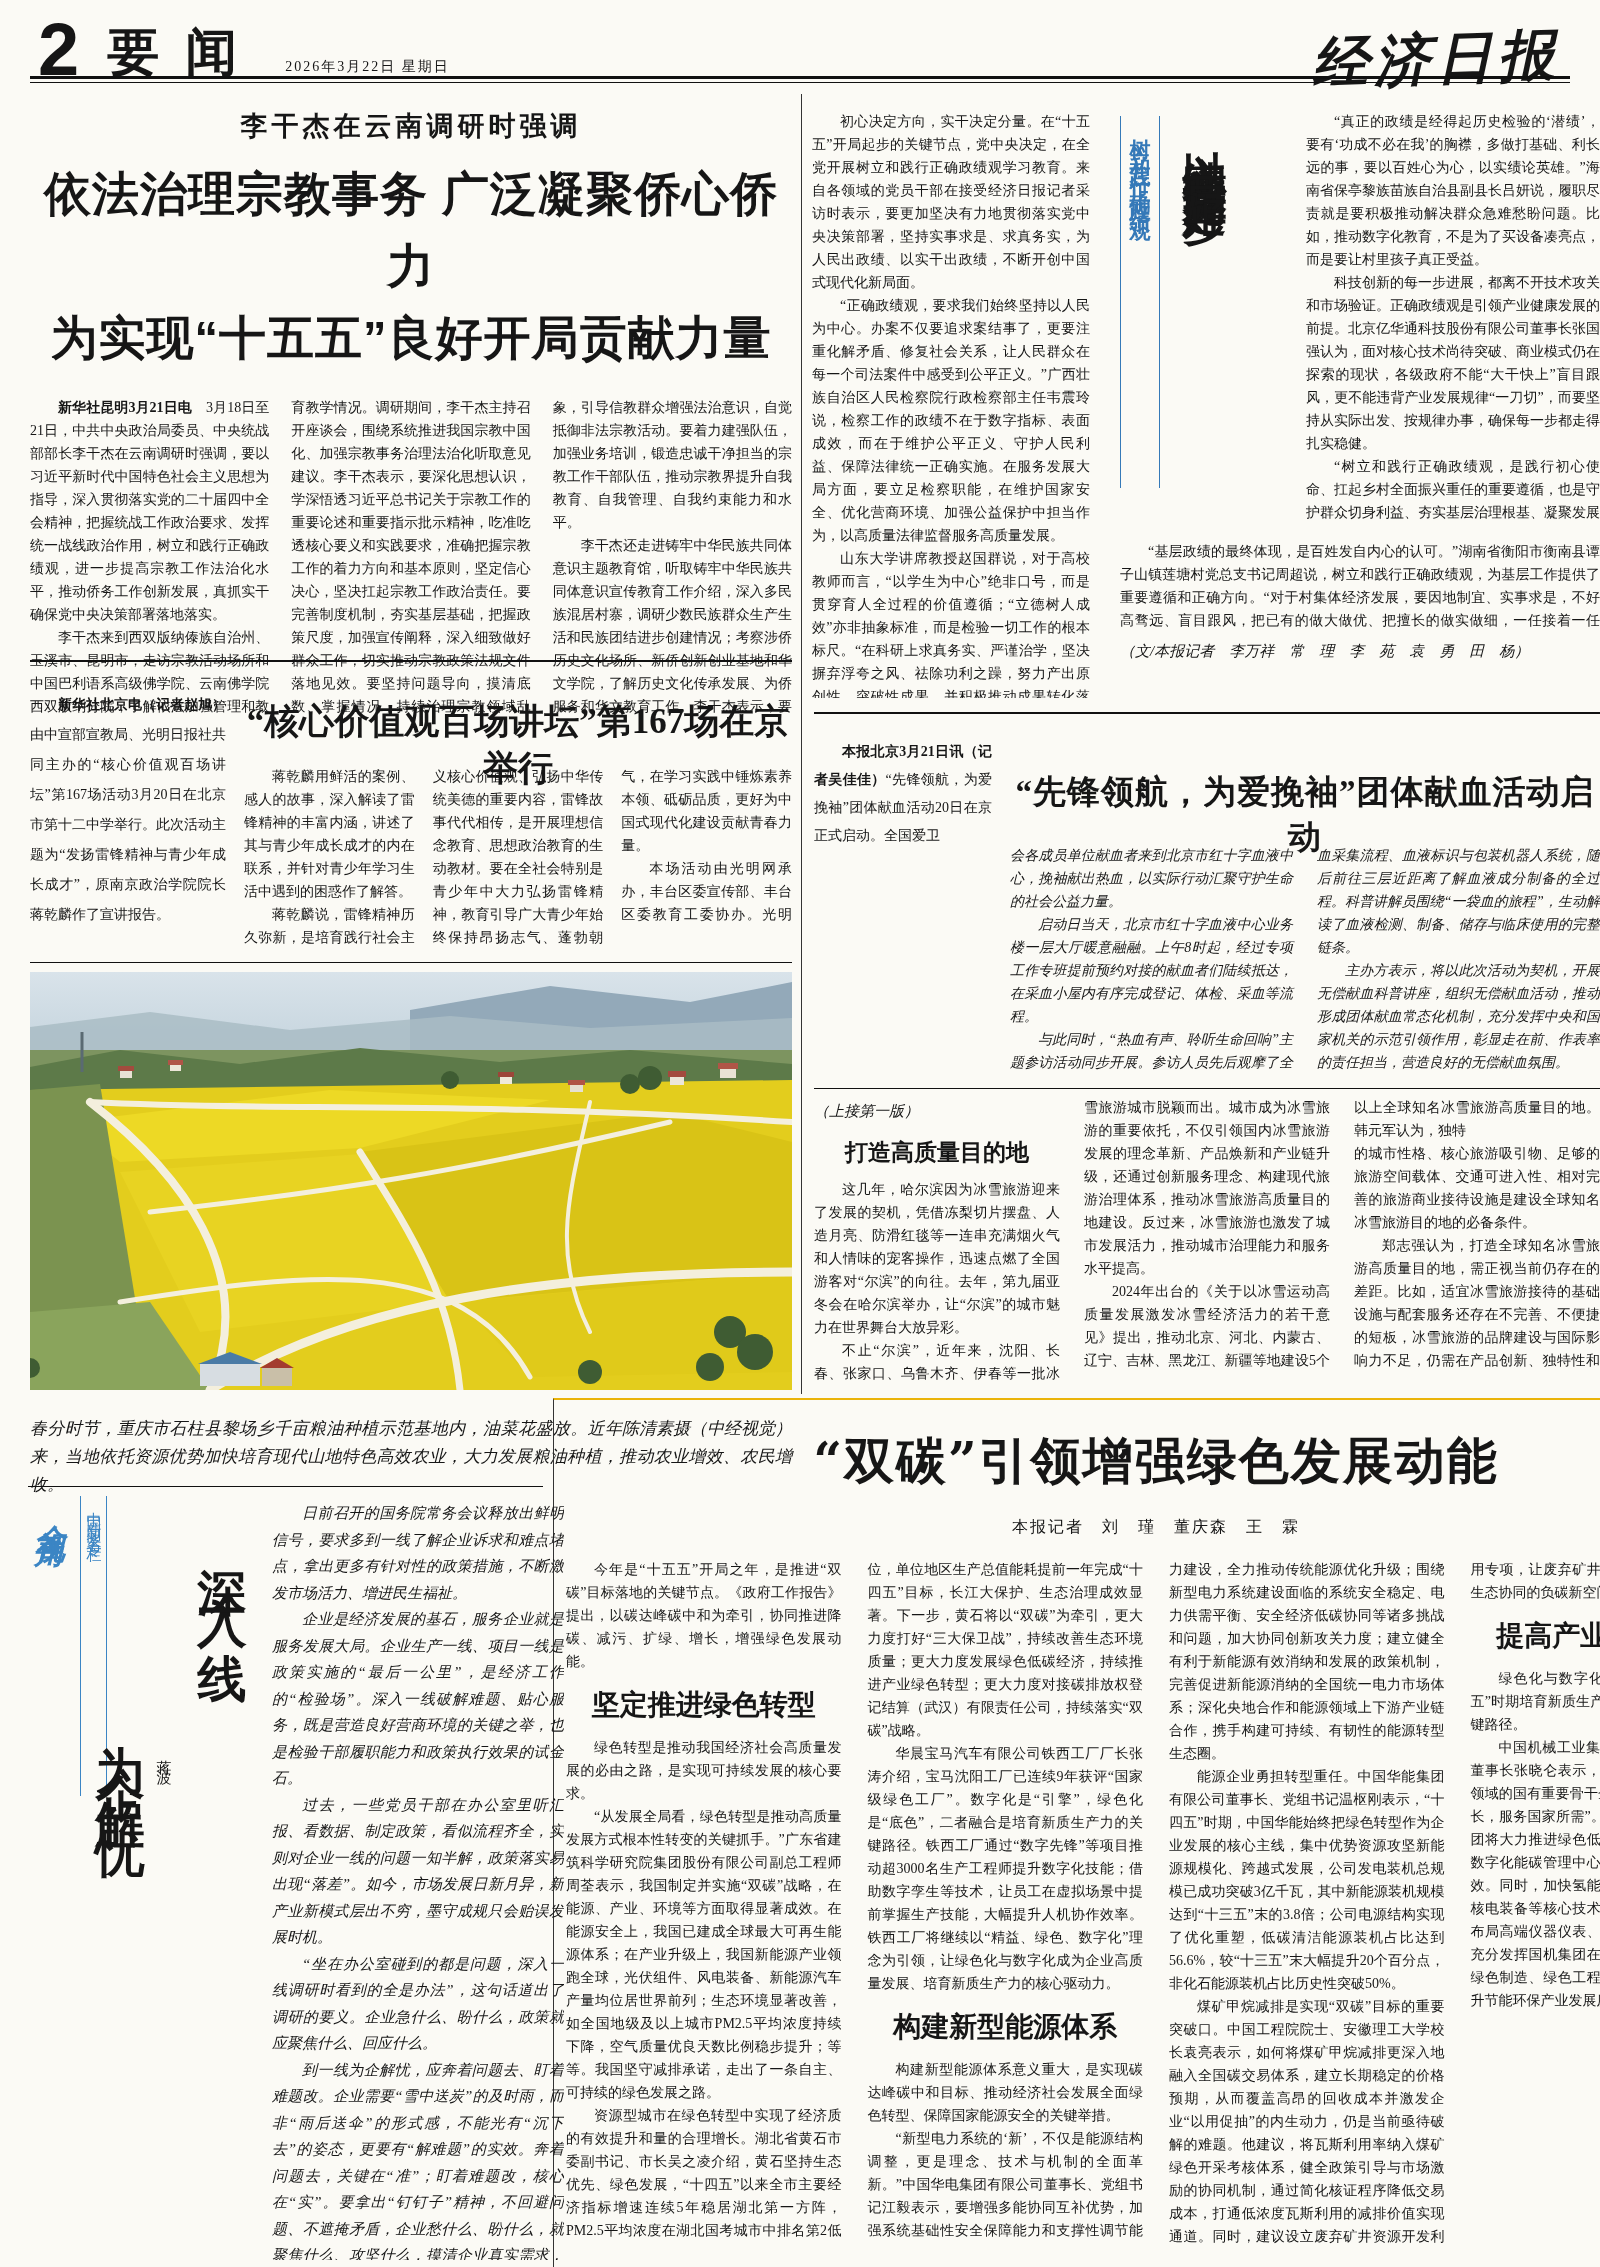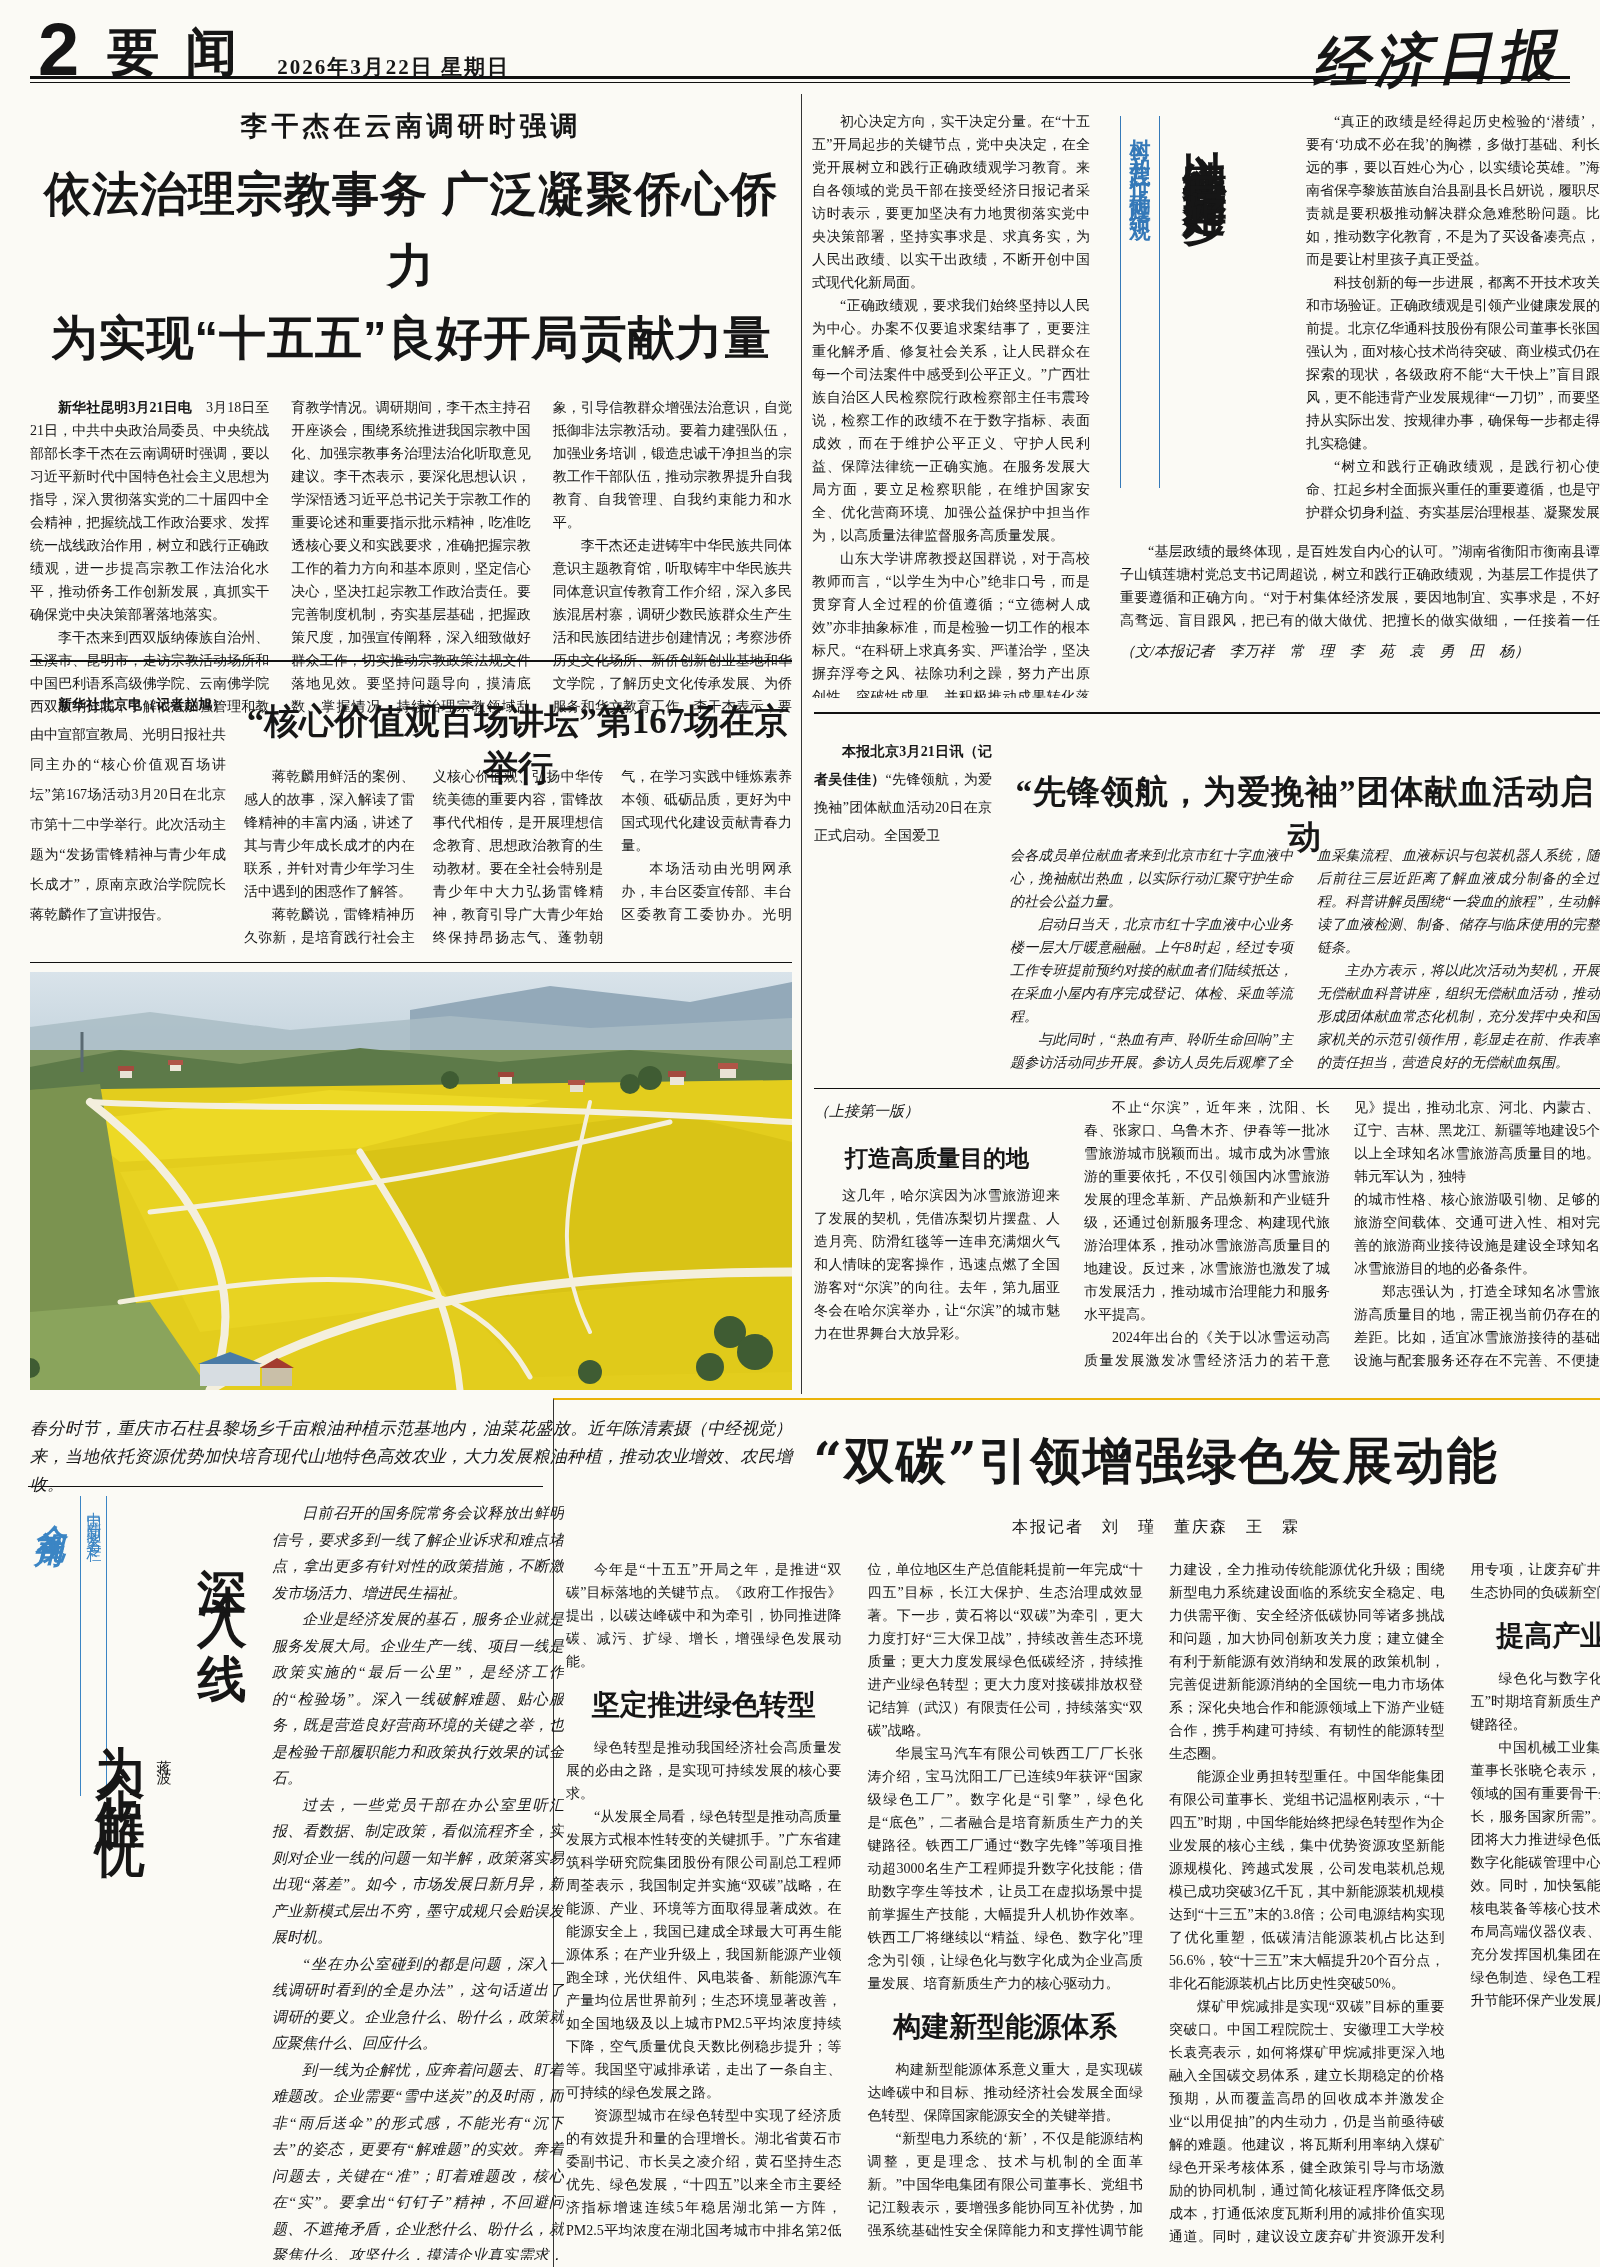--- a/index.html
+++ b/index.html
@@ -3,21 +3,21 @@
 <meta charset="utf-8">
 <style>
   html,body{margin:0;padding:0;background:#888;}
   #page{position:relative;width:1600px;height:2267px;background:#fbfaf5;color:#161616;
         font-family:"Liberation Serif","DejaVu Serif",serif;overflow:hidden;}
   [data-name]{box-sizing:border-box;}
   
   #masthead-left{position:absolute;left:38px;top:18px;display:flex;align-items:flex-end;}
   #page-num{font-family:"Liberation Sans","DejaVu Sans",sans-serif;font-weight:bold;font-size:74px;line-height:64px;}
   #section-name{font-size:52px;font-weight:bold;letter-spacing:26px;margin-left:28px;line-height:58px;}
-  #page-date{font-size:21px;margin-left:14px;line-height:30px;letter-spacing:2px;font-weight:bold;}
+  #page-date{font-size:14px;margin-left:22px;line-height:30px;letter-spacing:2px;}
   #paper-logo{position:absolute;right:40px;top:22px;font-size:56px;font-weight:bold;font-style:italic;
               letter-spacing:6px;transform:rotate(-2deg);font-family:"DejaVu Serif",serif;}
   .hline{position:absolute;background:#111;}
   .vline{position:absolute;background:#333;width:1px;}
   
   .body-text{font-size:14px;line-height:23px;text-align:justify;}
   .body-text p{margin:0;text-indent:2em;}
   .dateline{font-weight:bold;}
   
   #lead{position:absolute;left:30px;top:108px;width:762px;}
@@ -51,21 +51,21 @@
   
   #blood{position:absolute;left:814px;top:724px;width:786px;height:358px;}
   #blood-intro{position:absolute;left:0;top:14px;width:178px;height:330px;overflow:hidden;line-height:28px;}
   #blood-head{position:absolute;left:196px;top:46px;width:590px;text-align:center;font-size:33px;font-weight:bold;
       letter-spacing:1px;}
   #blood-body{position:absolute;left:196px;top:120px;width:590px;height:232px;column-count:2;column-gap:24px;
       column-fill:auto;overflow:hidden;font-style:italic;}
   
   #dest{position:absolute;left:814px;top:1096px;width:786px;height:292px;column-count:3;column-gap:24px;
       column-fill:auto;overflow:hidden;font-size:14px;line-height:23px;text-align:justify;}
-  #dest .cont-note{text-indent:0;font-size:15px;margin:4px 0 24px;font-style:italic;}
+  #dest .cont-note{text-indent:0;font-size:15px;margin:4px 0 18px;font-style:italic;}
   #dest h3{margin:6px 0 14px;text-align:center;font-size:23px;font-family:"Liberation Sans","DejaVu Sans",sans-serif;}
   #dest p{margin:0;text-indent:2em;}
   
   #carbon{position:absolute;left:553px;top:1398px;width:1205px;height:869px;border-top:2px solid #eab308;
       border-left:1px solid #333;padding:0 12px;}
   #carbon h1{margin:28px 0 0;text-align:center;font-size:50px;font-weight:bold;letter-spacing:2px;
       font-family:"DejaVu Serif",serif;}
   #carbon .byline{text-align:center;font-size:16px;margin:22px 0 0;letter-spacing:2px;}
   #carbon-body{margin-top:20px;height:700px;column-count:4;column-gap:26px;column-fill:auto;overflow:hidden;}
   #carbon-body h4{margin:20px 0;text-align:center;font-size:28px;

